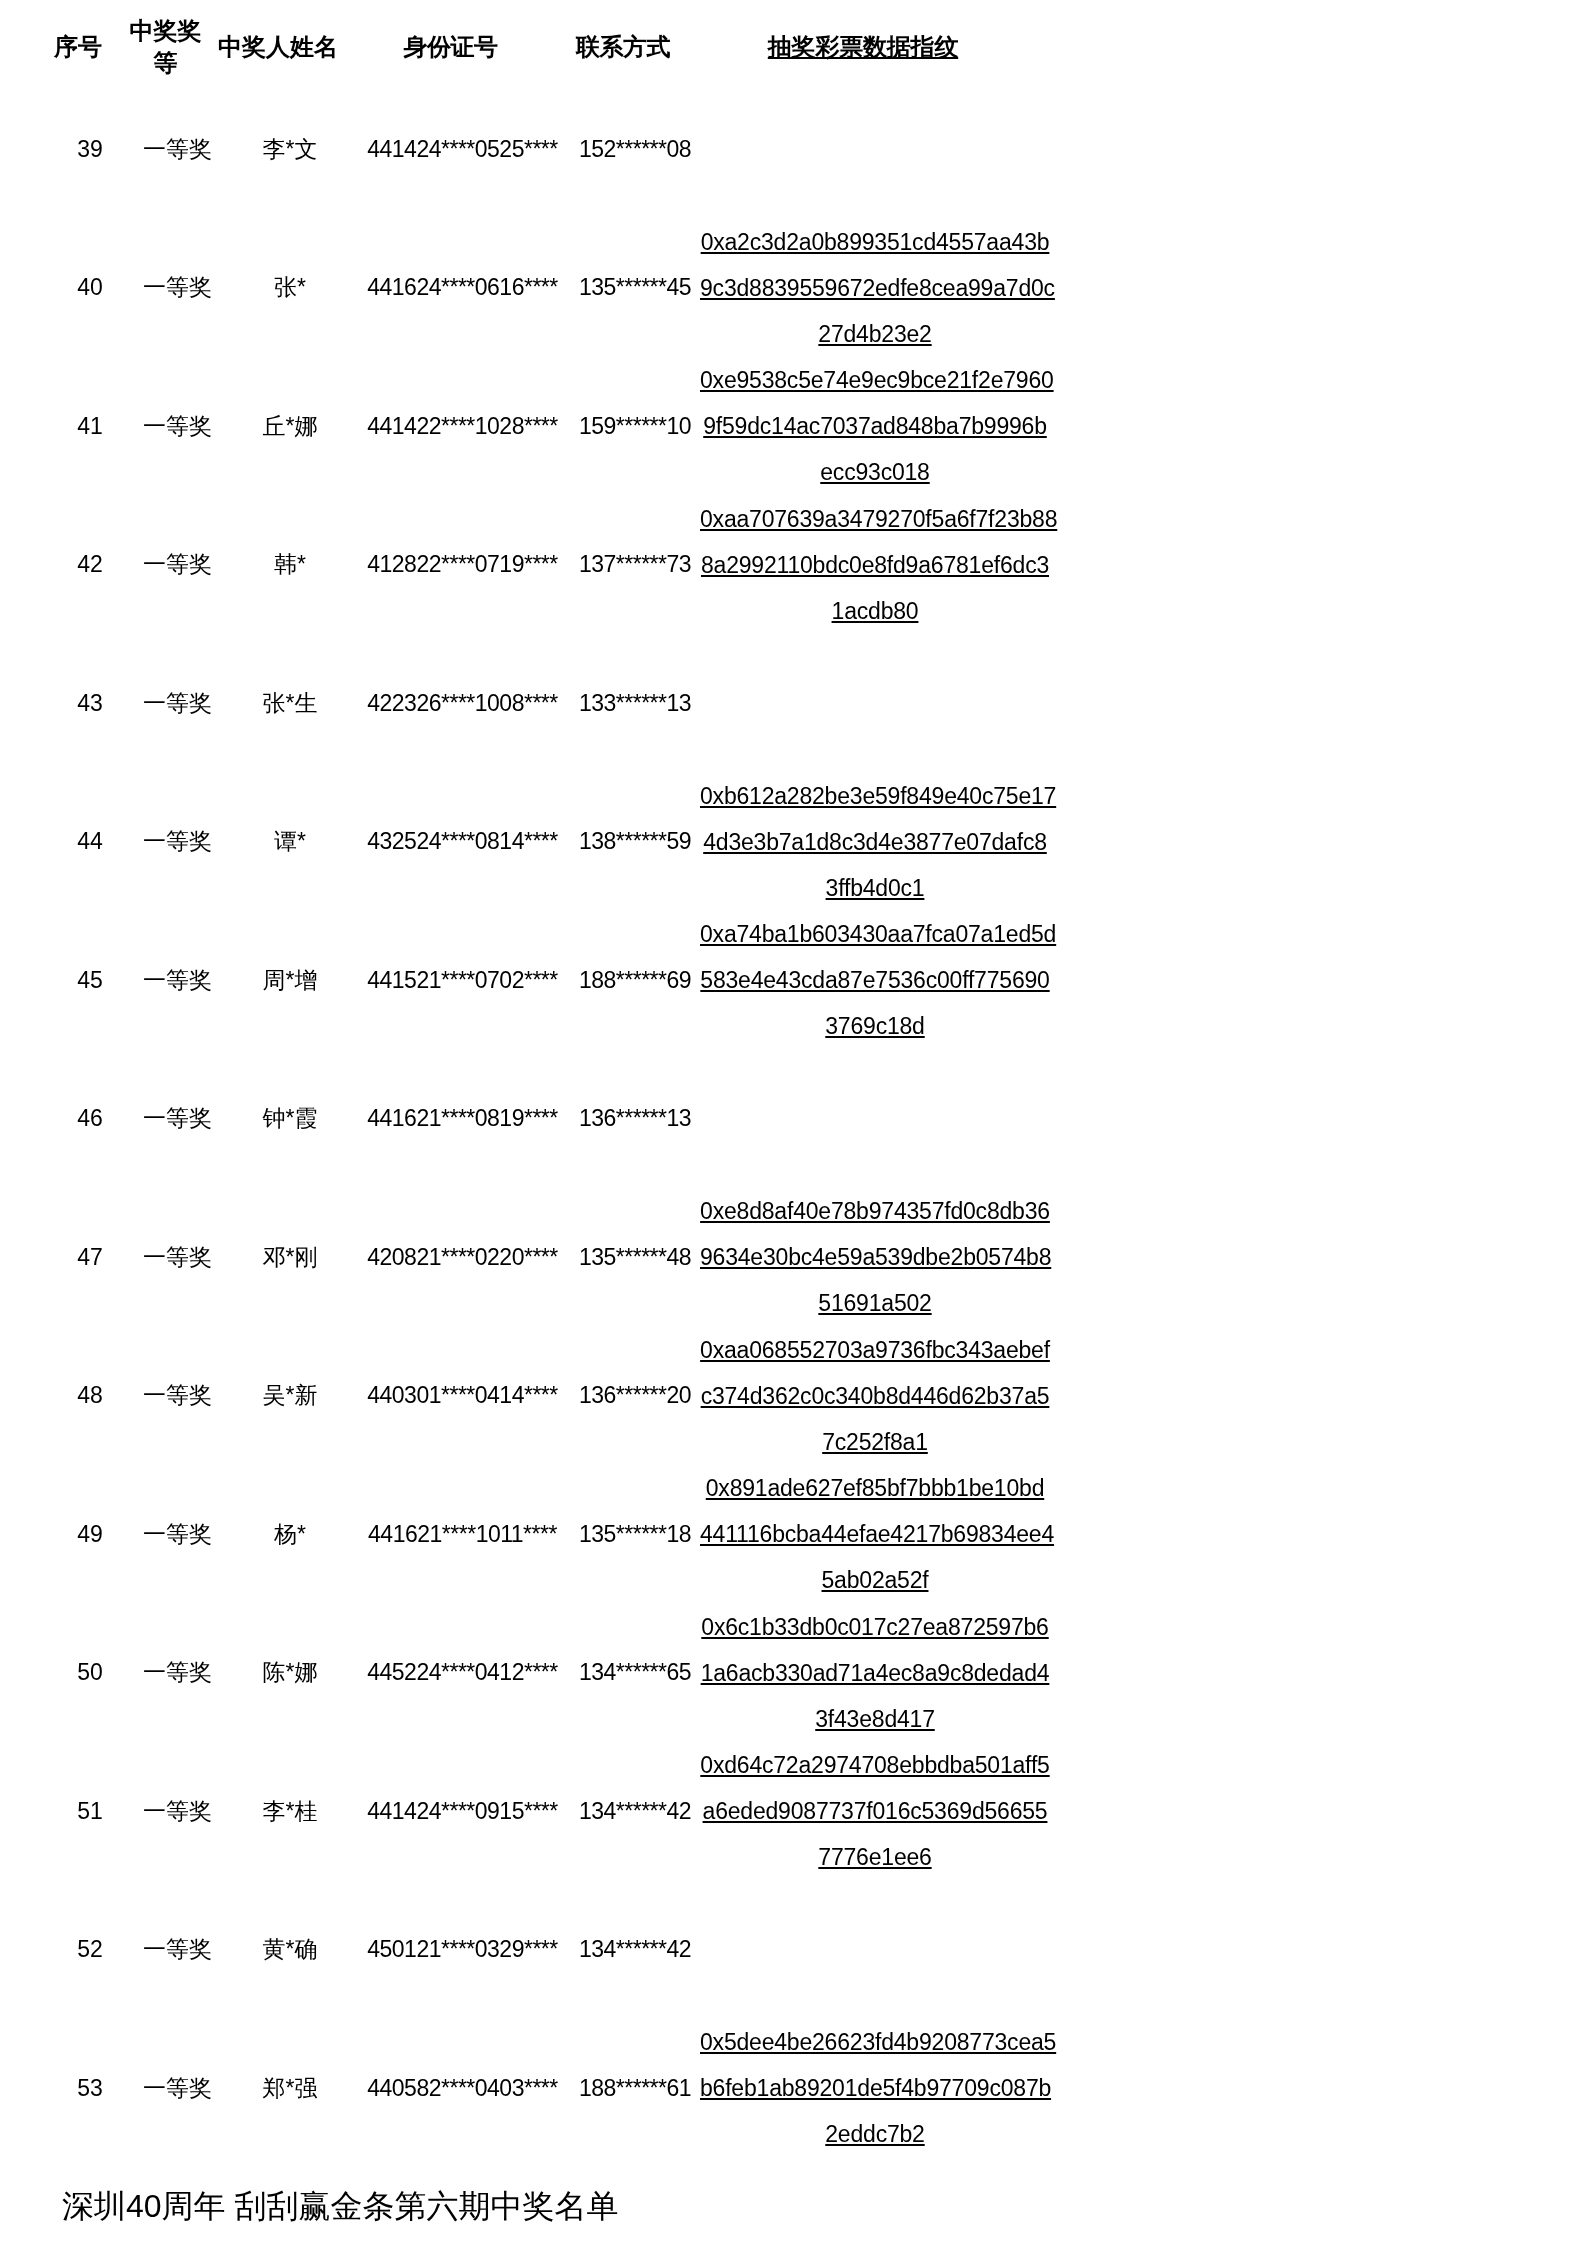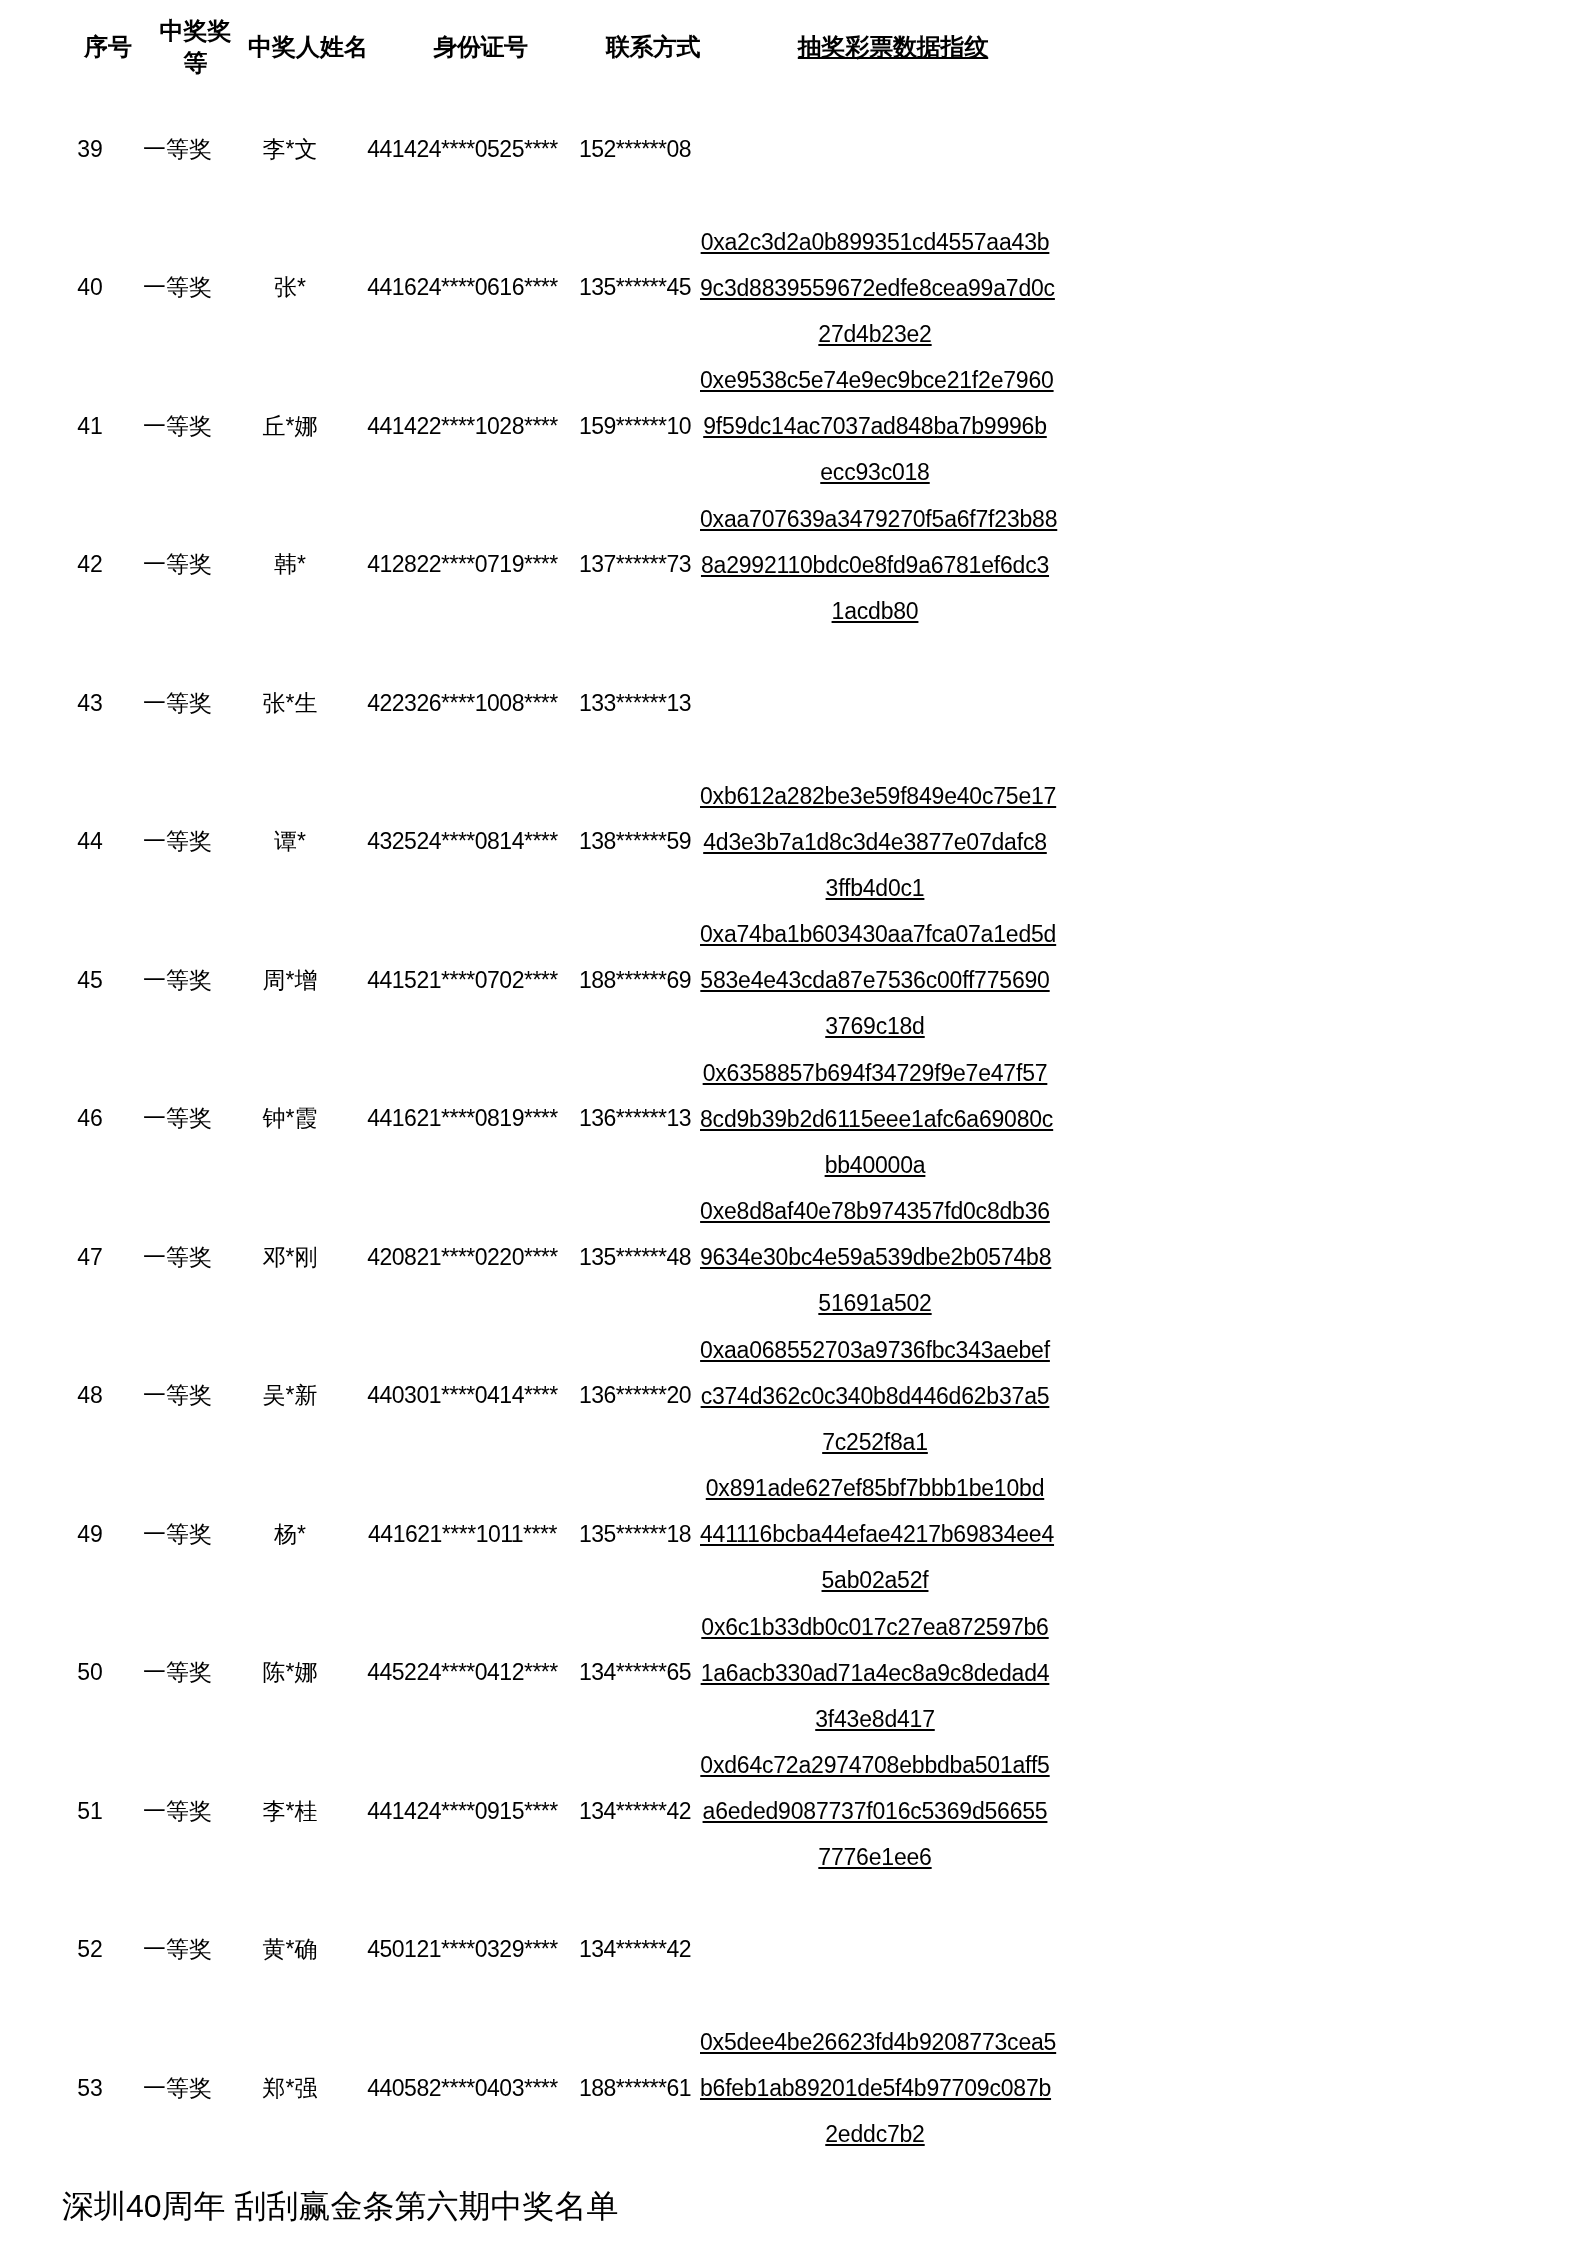--- a/index.html
+++ b/index.html
@@ -8,21 +8,21 @@
     width:1586px;
     height:2242px;
     background:#ffffff;
     color:#000000;
     font-family:"Liberation Sans","DejaVu Sans",sans-serif;
     overflow:hidden;
   }
   .thead{
     display:flex;
     align-items:center;
-    padding-left:68px;
+    padding-left:38px;
     padding-top:26px;
     height:42px;
     font-weight:bold;
     font-size:24px;
   }
   #rows{padding-top:12px;}
   .row{
     display:flex;
     align-items:center;
     padding-left:50px;
@@ -135,23 +135,20 @@
 583e4e43cda87e7536c00ff775690
 3769c18d</div>
   </div>
 
   <div class="row">
     <div class="cell c-index">46</div>
     <div class="cell c-prize">一等奖</div>
     <div class="cell c-name">钟*霞</div>
     <div class="cell c-id">441621****0819****</div>
     <div class="cell c-phone">136******13</div>
-    <div class="cell c-fp">0x6358857b694f34729f9e7e47f57
-8cd9b39b2d6115eee1afc6a69080c
-bb40000a</div>
   </div>
 
   <div class="row">
     <div class="cell c-index">47</div>
     <div class="cell c-prize">一等奖</div>
     <div class="cell c-name">邓*刚</div>
     <div class="cell c-id">420821****0220****</div>
     <div class="cell c-phone">135******48</div>
     <div class="cell c-fp">0xe8d8af40e78b974357fd0c8db36
 9634e30bc4e59a539dbe2b0574b8

